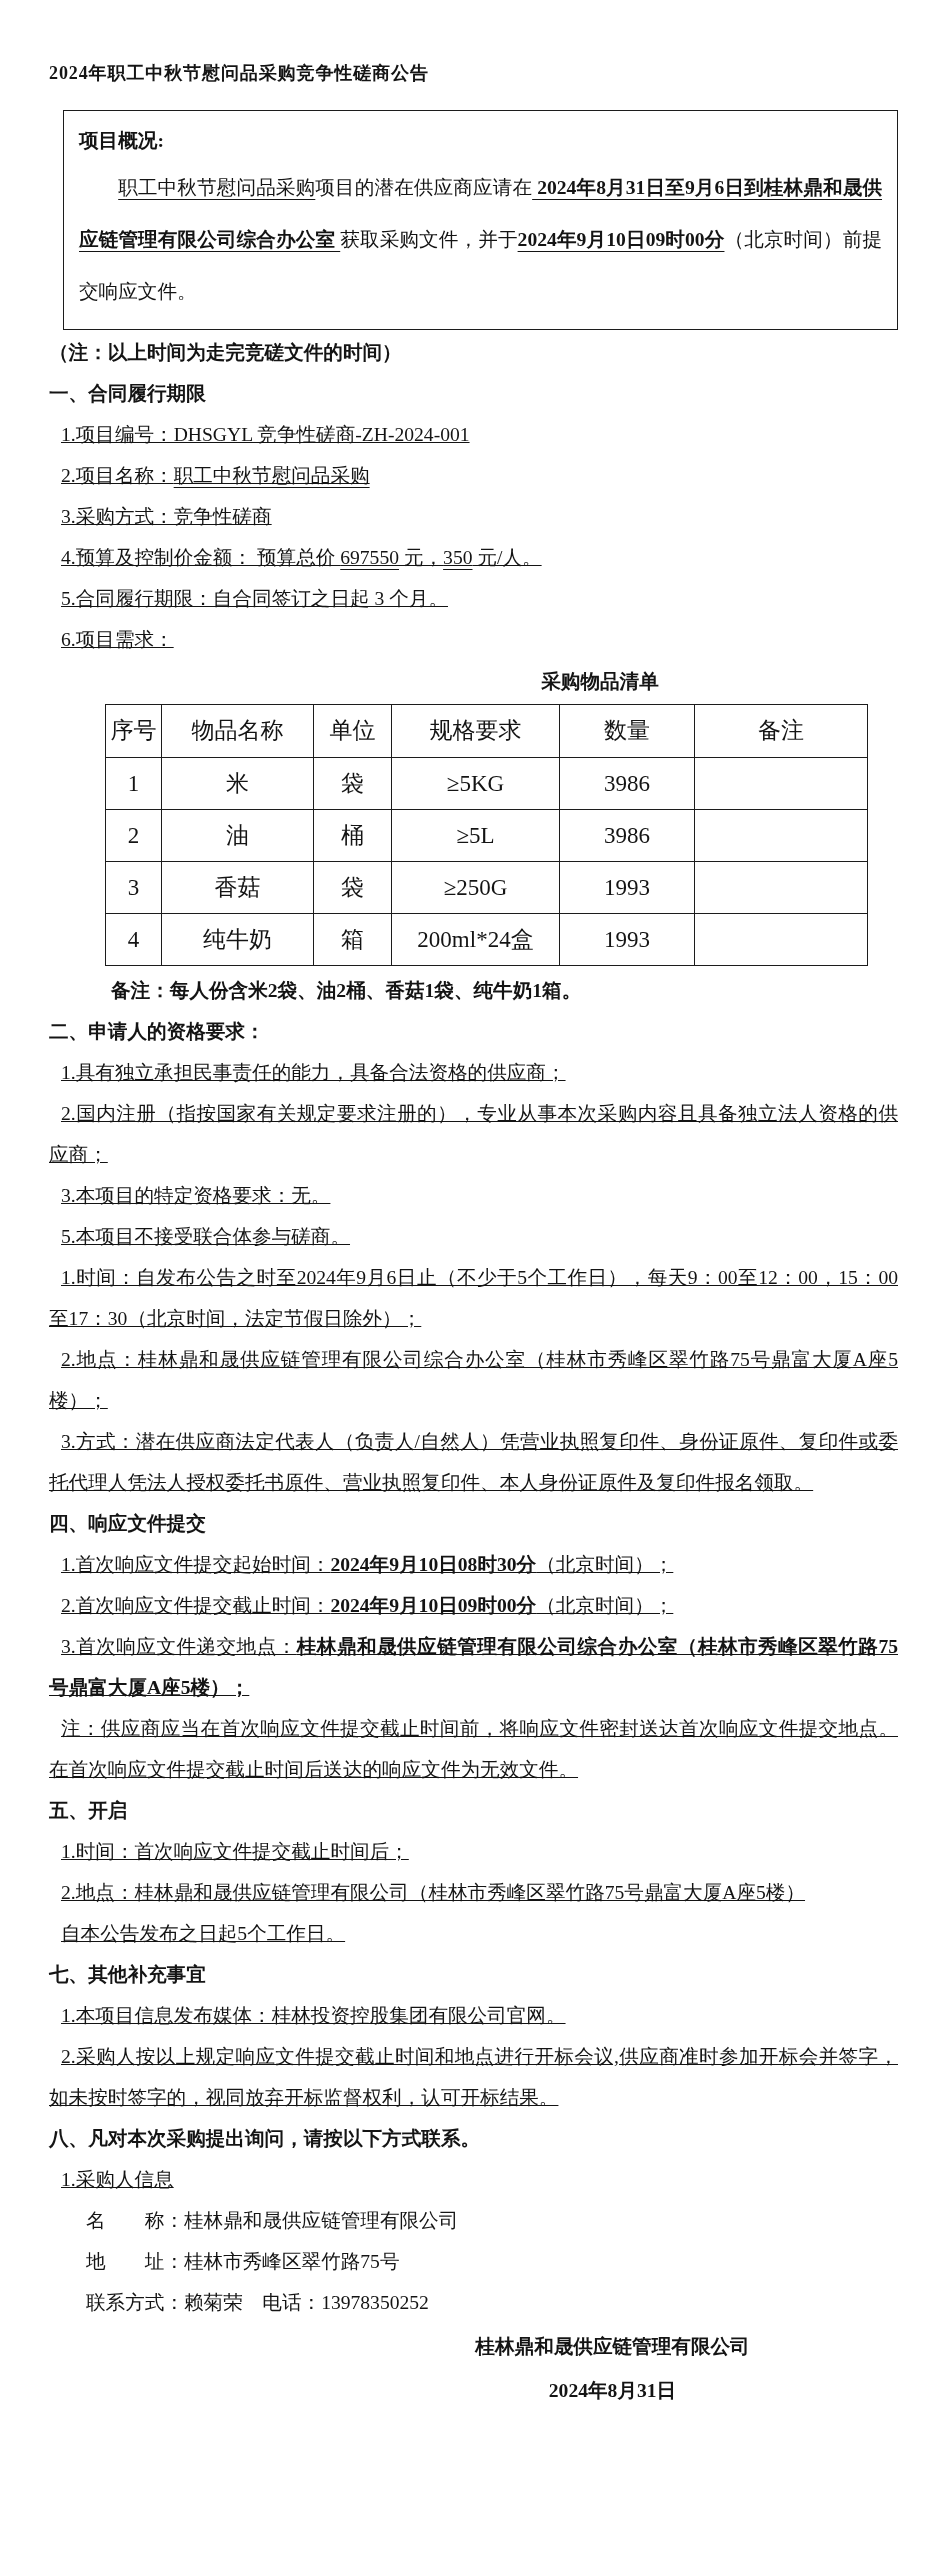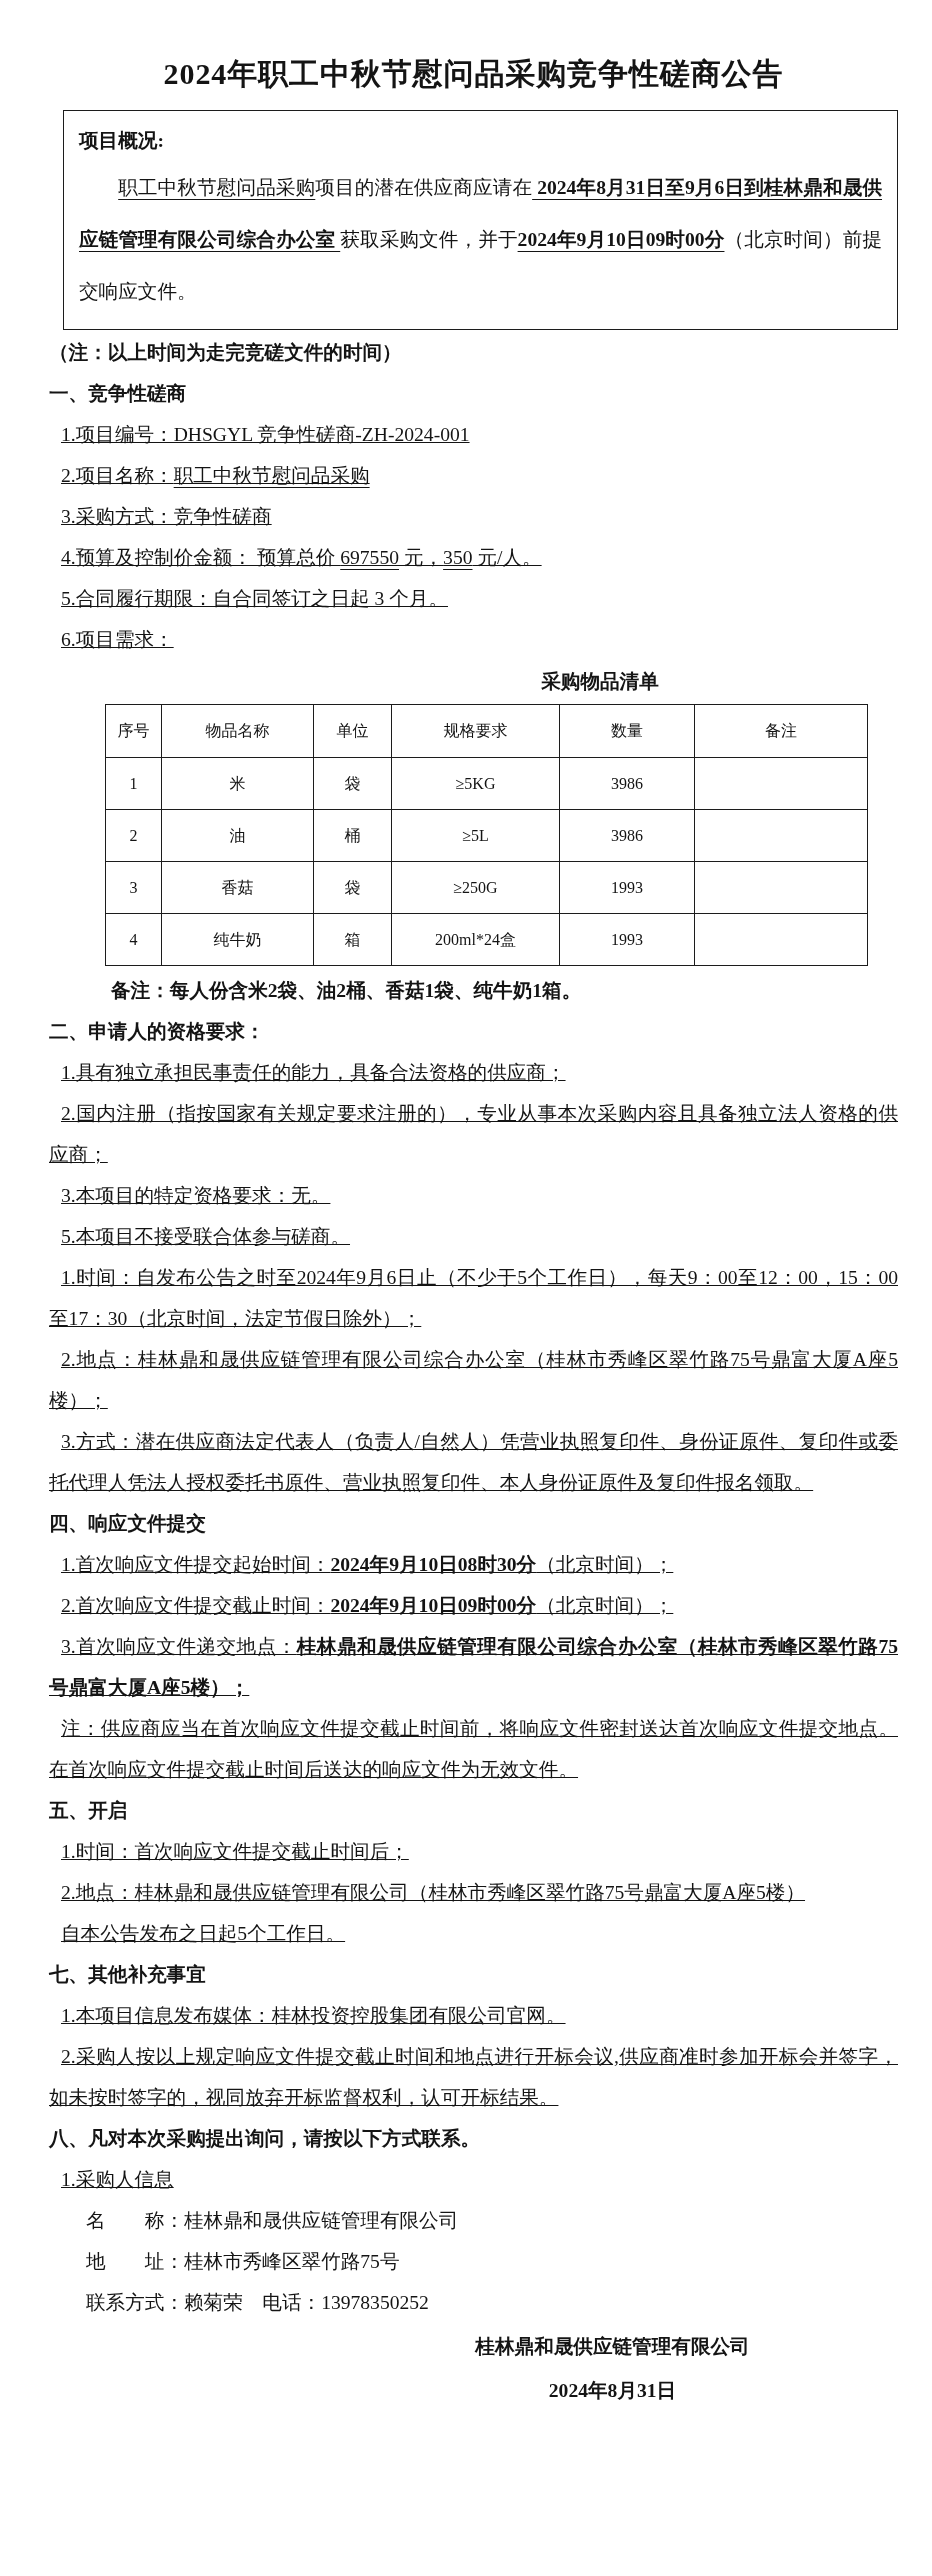--- a/index.html
+++ b/index.html
@@ -7,23 +7,23 @@
     width:933px;height:2576px;overflow:hidden;
     color:#141414;
     font-family:"Liberation Serif","DejaVu Serif",serif;
   }
   .doc{
     padding:52px 35px 0 49px;
     font-size:19.6px;
     line-height:41px;
   }
   .title{
-    font-size:30px;
-    font-weight:bold;
-    text-align:center;
+    font-size:18px;
+    font-weight:bold;
+    text-align:left;
     margin:0 0 15px 0;
     line-height:43px;
     letter-spacing:0.9px;
   }
   .box{
     border:1.9px solid #1c1c1c;
     margin:9.3px 0 0 14px;
     padding:7.5px 15px 11.2px 15px;
   }
   .box-label{
@@ -63,21 +63,21 @@
     width:672px;
     margin:0 0 0 215px;
     text-align:center;
     line-height:43px;
   }
   table.items{
     border-collapse:collapse;
     margin:1.9px 0 3.7px 56px;
     table-layout:fixed;
     width:762px;
-    font-size:16px;
+    font-size:23px;
     padding-left:44px;
   }
   table.items td{
     border:1.4px solid #1c1c1c;
     text-align:center;
     vertical-align:middle;
     height:51px;
     line-height:24px;
     padding:0 3.7px;
   }
@@ -101,21 +101,21 @@
 
   <h1 class="title">2024年职工中秋节慰问品采购竞争性磋商公告</h1>
 
   <div class="box">
     <div class="box-label">项目概况:</div>
     <p class="box-para"><span class="u">职工中秋节慰问品采购</span><span>项目的潜在供应商应请在</span><span class="b u"> 2024年8月31日至9月6日到桂林鼎和晟供应链管理有限公司综合办公室 </span><span>获取采购文件，并于</span><span class="b u">2024年9月10日09时00分</span><span>（北京时间）前提交响应文件。</span></p>
   </div>
 
   <p class="note">（注：以上时间为走完竞磋文件的时间）</p>
 
-  <h2 class="sec-heading">一、竞争性磋商</h2>
+  <h2 class="sec-heading">一、合同履行期限</h2>
   <p class="item">1.项目编号：DHSGYL 竞争性磋商-ZH-2024-001</p>
   <p class="item"><span>2.项目名称：</span><span class="u">职工中秋节慰问品采购</span></p>
   <p class="item">3.采购方式：竞争性磋商</p>
   <p class="item"><span>4.预算及控制价金额： 预算总价 </span><span class="u">697550</span><span> 元，</span><span class="u">350</span><span> 元/人。</span></p>
   <p class="item">5.合同履行期限：自合同签订之日起 3 个月。</p>
   <p class="item">6.项目需求：</p>
 
   <div class="table-title">采购物品清单</div>
   <table class="items">
     <colgroup>

